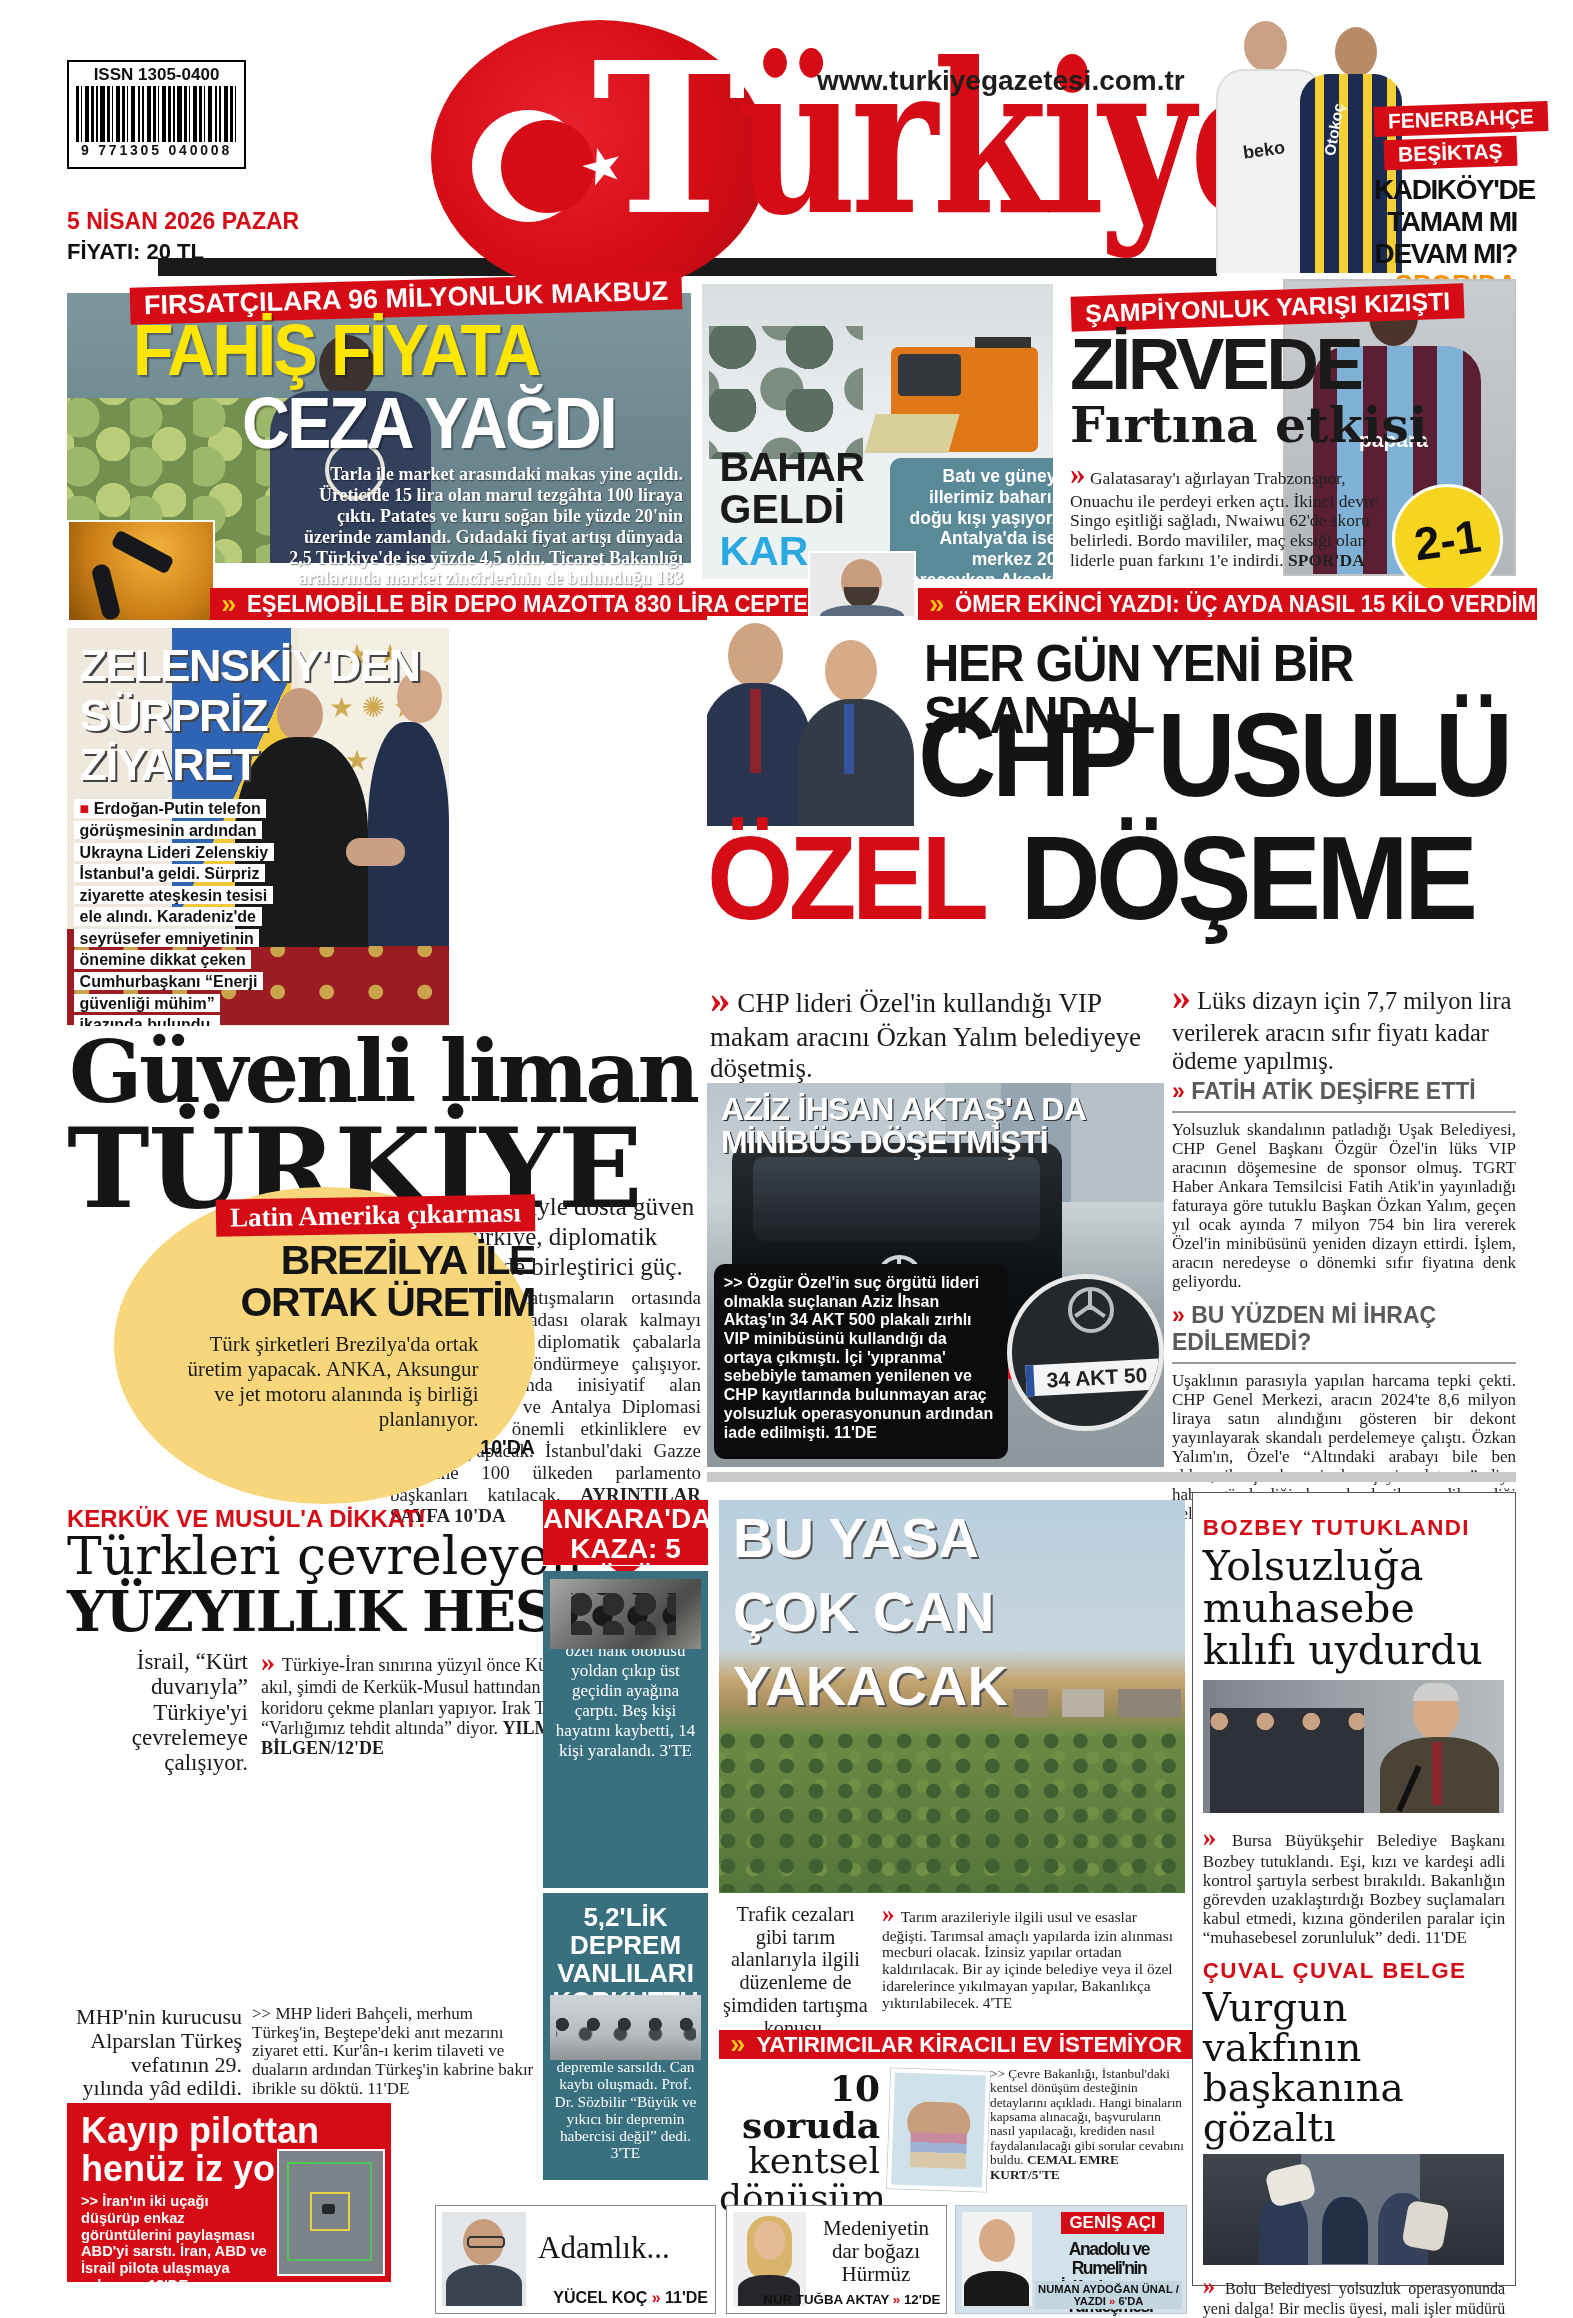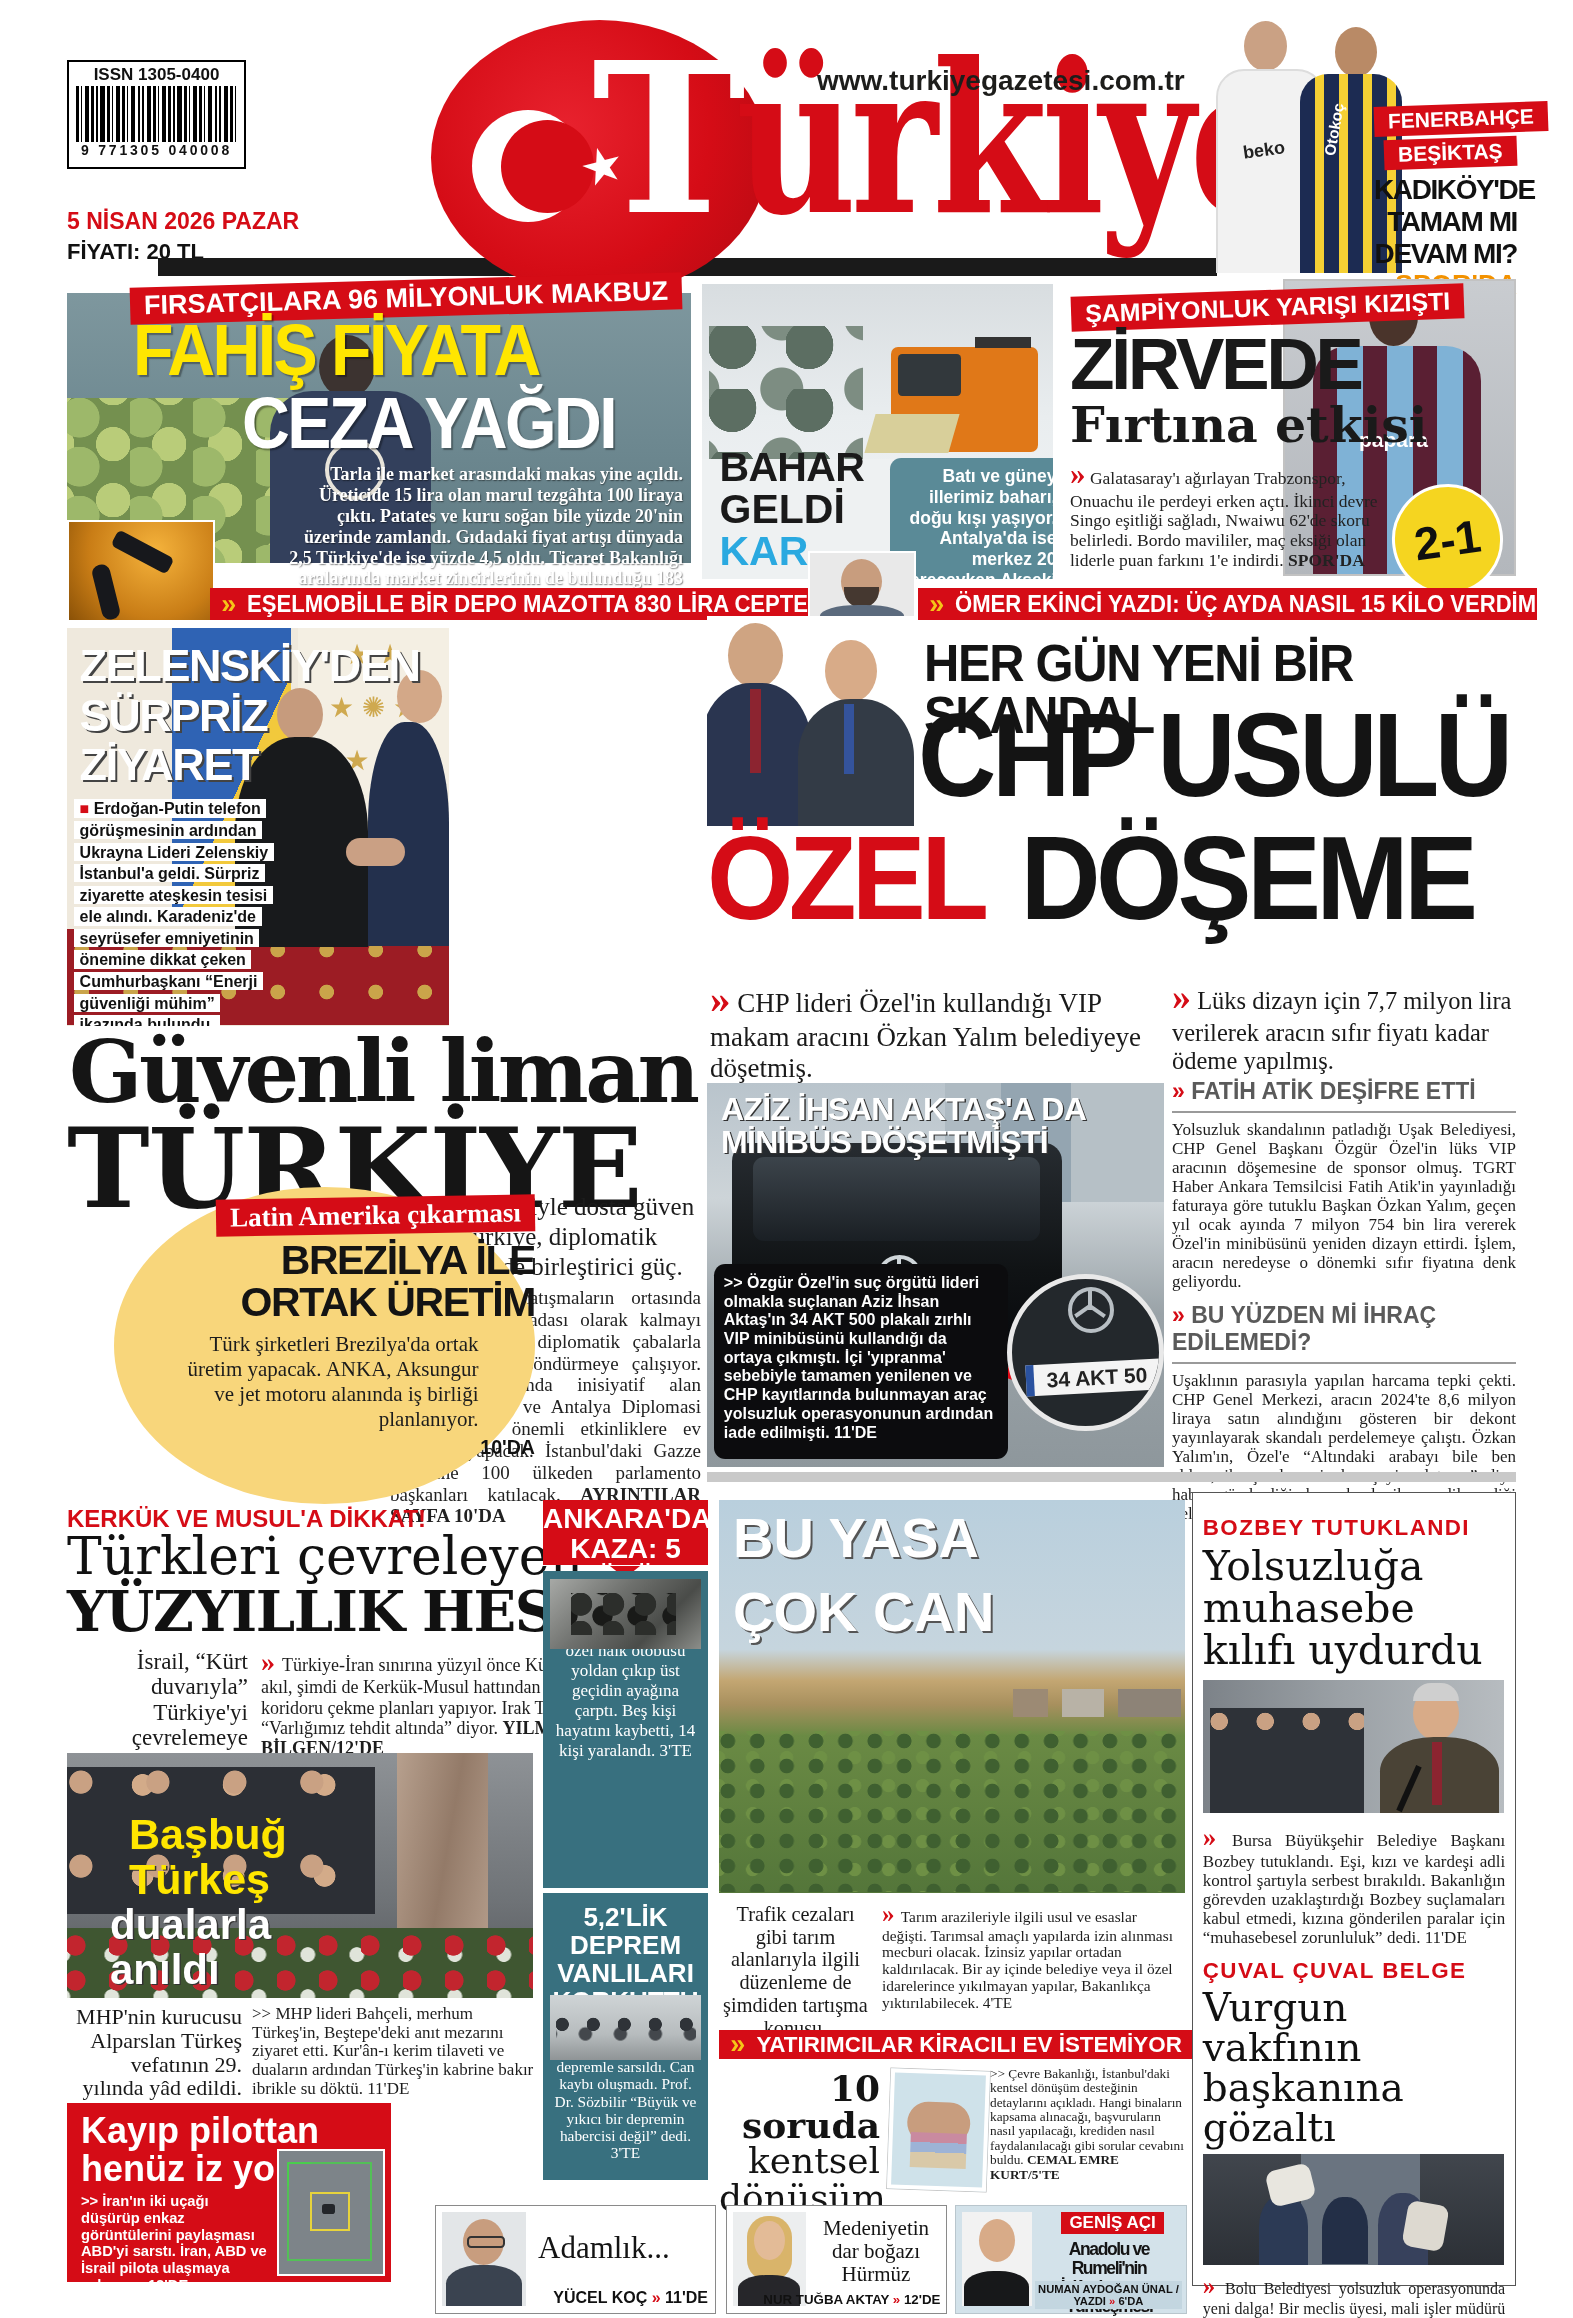--- a/index.html
+++ b/index.html
@@ -234,29 +234,20 @@
   <div class="abs b red" style="left:67px;top:1505px;font-size:24px">KERKÜK VE MUSUL'A DİKKAT!</div>
   <div class="abs dserif" style="left:67px;top:1530px;font-size:52px;line-height:1;color:#111">Türkleri çevreleyen</div>
   <div class="abs dserif b" style="left:67px;top:1583px;font-size:56px;line-height:1;letter-spacing:-1.4px;color:#111">YÜZYILLIK HESAP</div>
   <div class="abs serif" style="left:67px;top:1649px;width:181px;font-size:23px;line-height:1.1;text-align:right;color:#1a1a1a">İsrail, “Kürt duvarıyla” Türkiye'yi çevrelemeye çalışıyor.</div>
   <div class="abs serif" style="left:261px;top:1646px;width:433px;font-size:18px;line-height:1.12;color:#1d1d1d">
     <span class="quote" style="font-size:28px">» </span>
     <span>Türkiye-İran sınırına yüzyıl önce Kürtleri yerleştiren akıl, şimdi de Kerkük-Musul hattından Urmiye'ye bir Kürt koridoru çekme planları yapıyor. Irak Türkmenleri “Varlığımız tehdit altında” diyor.</span>
     <span class="b">YILMAZ BİLGEN/12'DE</span>
   </div>
 
-  <div class="ph" style="left:67px;top:1753px;width:466px;height:245px;background:linear-gradient(180deg,#8e9296 0%,#6f7377 60%,#55585c 100%)">
-    <div style="position:absolute;left:0;top:14px;width:308px;height:147px;background:radial-gradient(circle at 18% 18%,#c9a183 0 11.2px,transparent 12px) 0 0/77px 84px,radial-gradient(circle at 60% 12%,#d3ab89 0 10.5px,transparent 11.2px) 21px 7px/91px 91px,#2c2f35"></div>
-    <div style="position:absolute;left:330px;top:0;width:91px;height:245px;background:linear-gradient(100deg,#b7a08e 0%,#937a68 50%,#b7a08e 100%)"></div>
-    <div style="position:absolute;left:0;top:175px;width:100%;height:70px;background:radial-gradient(circle at 20% 50%,#c2252e 0 9.8px,transparent 10.5px) 0 0/42px 35px,radial-gradient(circle at 70% 30%,#e0e4da 0 7px,transparent 7.7px) 10.5px 14px/49px 42px,#3f5631"></div>
-    <div class="abs b" style="left:62px;top:60px;font-size:43px;line-height:1;color:#ffe600;text-shadow:1.4px 1.4px 0 #333">Başbuğ</div>
-    <div class="abs b" style="left:62px;top:105px;font-size:43px;line-height:1;color:#ffe600;text-shadow:1.4px 1.4px 0 #333">Türkeş</div>
-    <div class="abs b white" style="left:43px;top:151px;font-size:42px;line-height:1;text-shadow:1.4px 1.4px 0 #333">dualarla</div>
-    <div class="abs b white" style="left:43px;top:196px;font-size:42px;line-height:1;text-shadow:1.4px 1.4px 0 #333">anıldı</div>
-  </div>
   <div class="abs serif" style="left:67px;top:2005px;width:175px;font-size:22px;line-height:1.08;text-align:right;color:#1a1a1a">MHP'nin kurucusu Alparslan Türkeş vefatının 29. yılında yâd edildi.</div>
   <div class="abs serif" style="left:252px;top:2005px;width:283px;font-size:17px;line-height:1.1;color:#1d1d1d">&gt;&gt; MHP lideri Bahçeli, merhum Türkeş'in, Beştepe'deki anıt mezarını ziyaret etti. Kur'ân-ı kerim tilaveti ve duaların ardından Türkeş'in kabrine bakır ibrikle su döktü. 11'DE</div>
 
   <div class="abs" style="left:67px;top:2103px;width:324px;height:179px;background:#d50c16">
     <div class="abs b white" style="left:14px;top:9.8px;font-size:36px;line-height:1">Kayıp pilottan</div>
     <div class="abs b white" style="left:14px;top:48px;font-size:36px;line-height:1">henüz iz yok</div>
     <div class="abs b white" style="left:14px;top:90px;width:188px;font-size:14.7px;line-height:1.14">&gt;&gt; İran'ın iki uçağı düşürüp enkaz görüntülerini paylaşması ABD'yi sarstı. İran, ABD ve İsrail pilota ulaşmaya çalışıyor. 12'DE</div>
     <div class="ph" style="left:210px;top:46px;width:104px;height:123px;background:#7d8489;border:2.8px solid #fff">
       <div style="position:absolute;left:8.4px;top:11.2px;width:81px;height:95px;border:2.8px solid #49d04b;clip-path:polygon(0 0,28% 0,28% 8%,8% 8%,8% 24%,0 24%, 0 0)"></div>
       <div style="position:absolute;left:8.4px;top:11.2px;width:81px;height:95px;border:2.8px solid #49d04b;opacity:.8"></div>
@@ -282,20 +273,21 @@
       <div style="position:absolute;left:5.6px;top:21px;width:140px;height:43px;background:radial-gradient(circle at 20% 20%,#2f3338 0 6.3px,transparent 7px) 0 0/31px 42px,radial-gradient(circle at 60% 30%,#43474c 0 6.3px,transparent 7px) 8.4px 5.6px/35px 41px"></div>
     </div>
     <div class="serif" style="margin:8.4px 8.4px 0 8.4px;font-size:15.4px;line-height:1.12;text-align:center">Van, Tuşba merkezli 5,2 büyüklüğündeki depremle sarsıldı. Can kaybı oluşmadı. Prof. Dr. Sözbilir “Büyük ve yıkıcı bir depremin habercisi değil” dedi. 3'TE</div>
   </div>
 
   <div class="ph" style="left:719px;top:1500px;width:466px;height:393px;background:linear-gradient(180deg,#b9cfdd 0%,#c6d5de 38%,#c3a672 46%,#a8905e 52%,#6a8a44 60%,#54763a 100%)">
     <div style="position:absolute;left:294px;top:189px;width:168px;height:28px;background:linear-gradient(90deg,#9c8a74 0 35px,transparent 35px 49px,#b8b2a6 49px 91px,transparent 91px 105px,#8d8377 105px 147px)"></div>
     <div style="position:absolute;left:0;top:231px;width:100%;height:161px;background:radial-gradient(circle at 30% 40%,#3f6030 0 7px,transparent 7.7px) 0 0/29.4px 25px,radial-gradient(circle at 70% 70%,#6e9045 0 6.3px,transparent 7px) 9.8px 7px/34px 28px"></div>
     <div class="abs b white" style="left:14px;top:9.8px;font-size:56px;line-height:1;text-shadow:2.1px 2.1px 0 #555">BU YASA</div>
     <div class="abs b white" style="left:14px;top:84px;font-size:56px;line-height:1;text-shadow:2.1px 2.1px 0 #555">ÇOK CAN</div>
+    <div class="abs b white" style="left:14px;top:158px;font-size:56px;line-height:1;text-shadow:2.1px 2.1px 0 #555">YAKACAK</div>
   </div>
   <div class="abs serif" style="left:719px;top:1903px;width:153px;font-size:20.3px;line-height:1.12;text-align:center;color:#1a1a1a">Trafik cezaları gibi tarım alanlarıyla ilgili düzenleme de şimdiden tartışma konusu.</div>
   <div class="abs serif" style="left:882px;top:1900px;width:303px;font-size:15.4px;line-height:1.1;color:#1d1d1d">
     <span class="quote" style="font-size:25px">» </span>
     <span>Tarım arazileriyle ilgili usul ve esaslar değişti. Tarımsal amaçlı yapılarda izin alınması mecburi olacak. İzinsiz yapılar ortadan kaldırılacak. Bir ay içinde belediye veya il özel idarelerince yıkılmayan yapılar, Bakanlıkça yıktırılabilecek. 4'TE</span>
   </div>
   <div class="strip" style="left:719px;top:2030px;width:466px;height:29.4px;font-size:22.4px">
     <span class="chev">»</span>
     <span>YATIRIMCILAR KİRACILI EV İSTEMİYOR</span>
     <span class="pgbox" style="font-size:19.6px">2</span>

